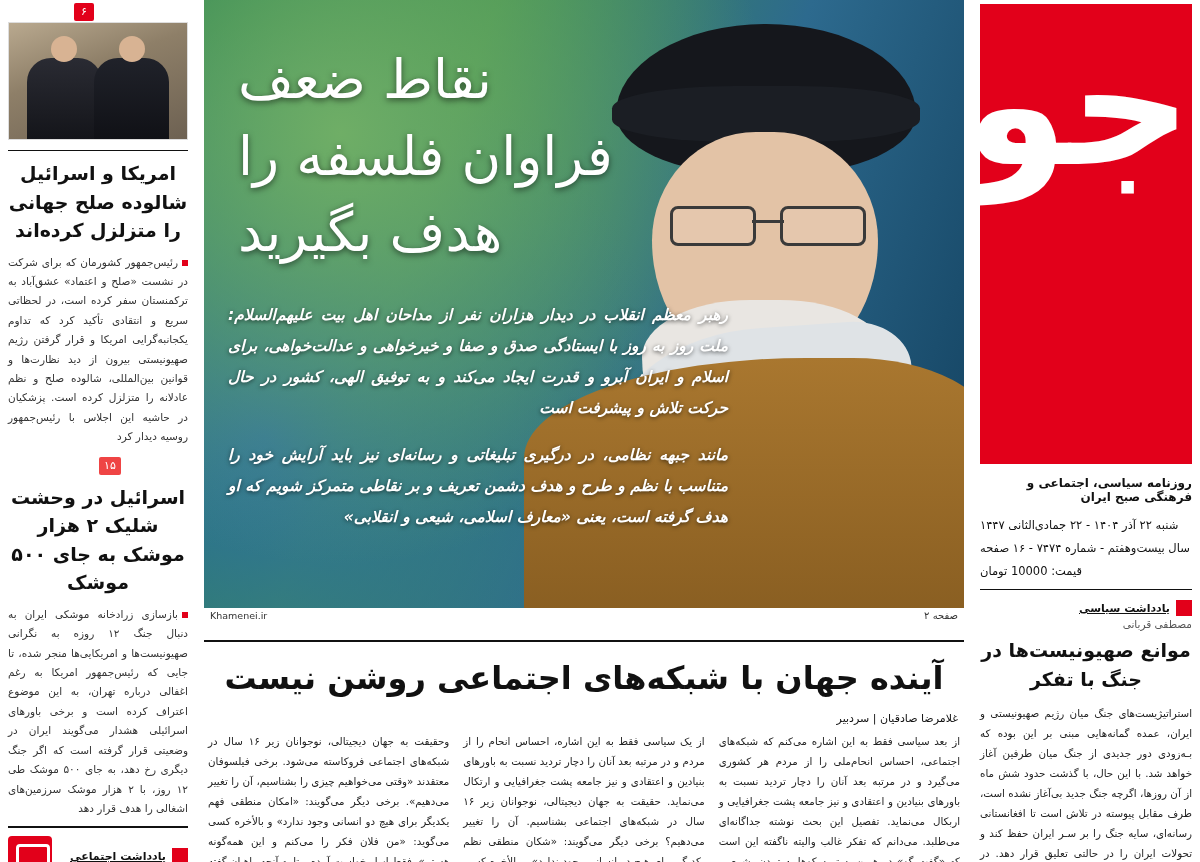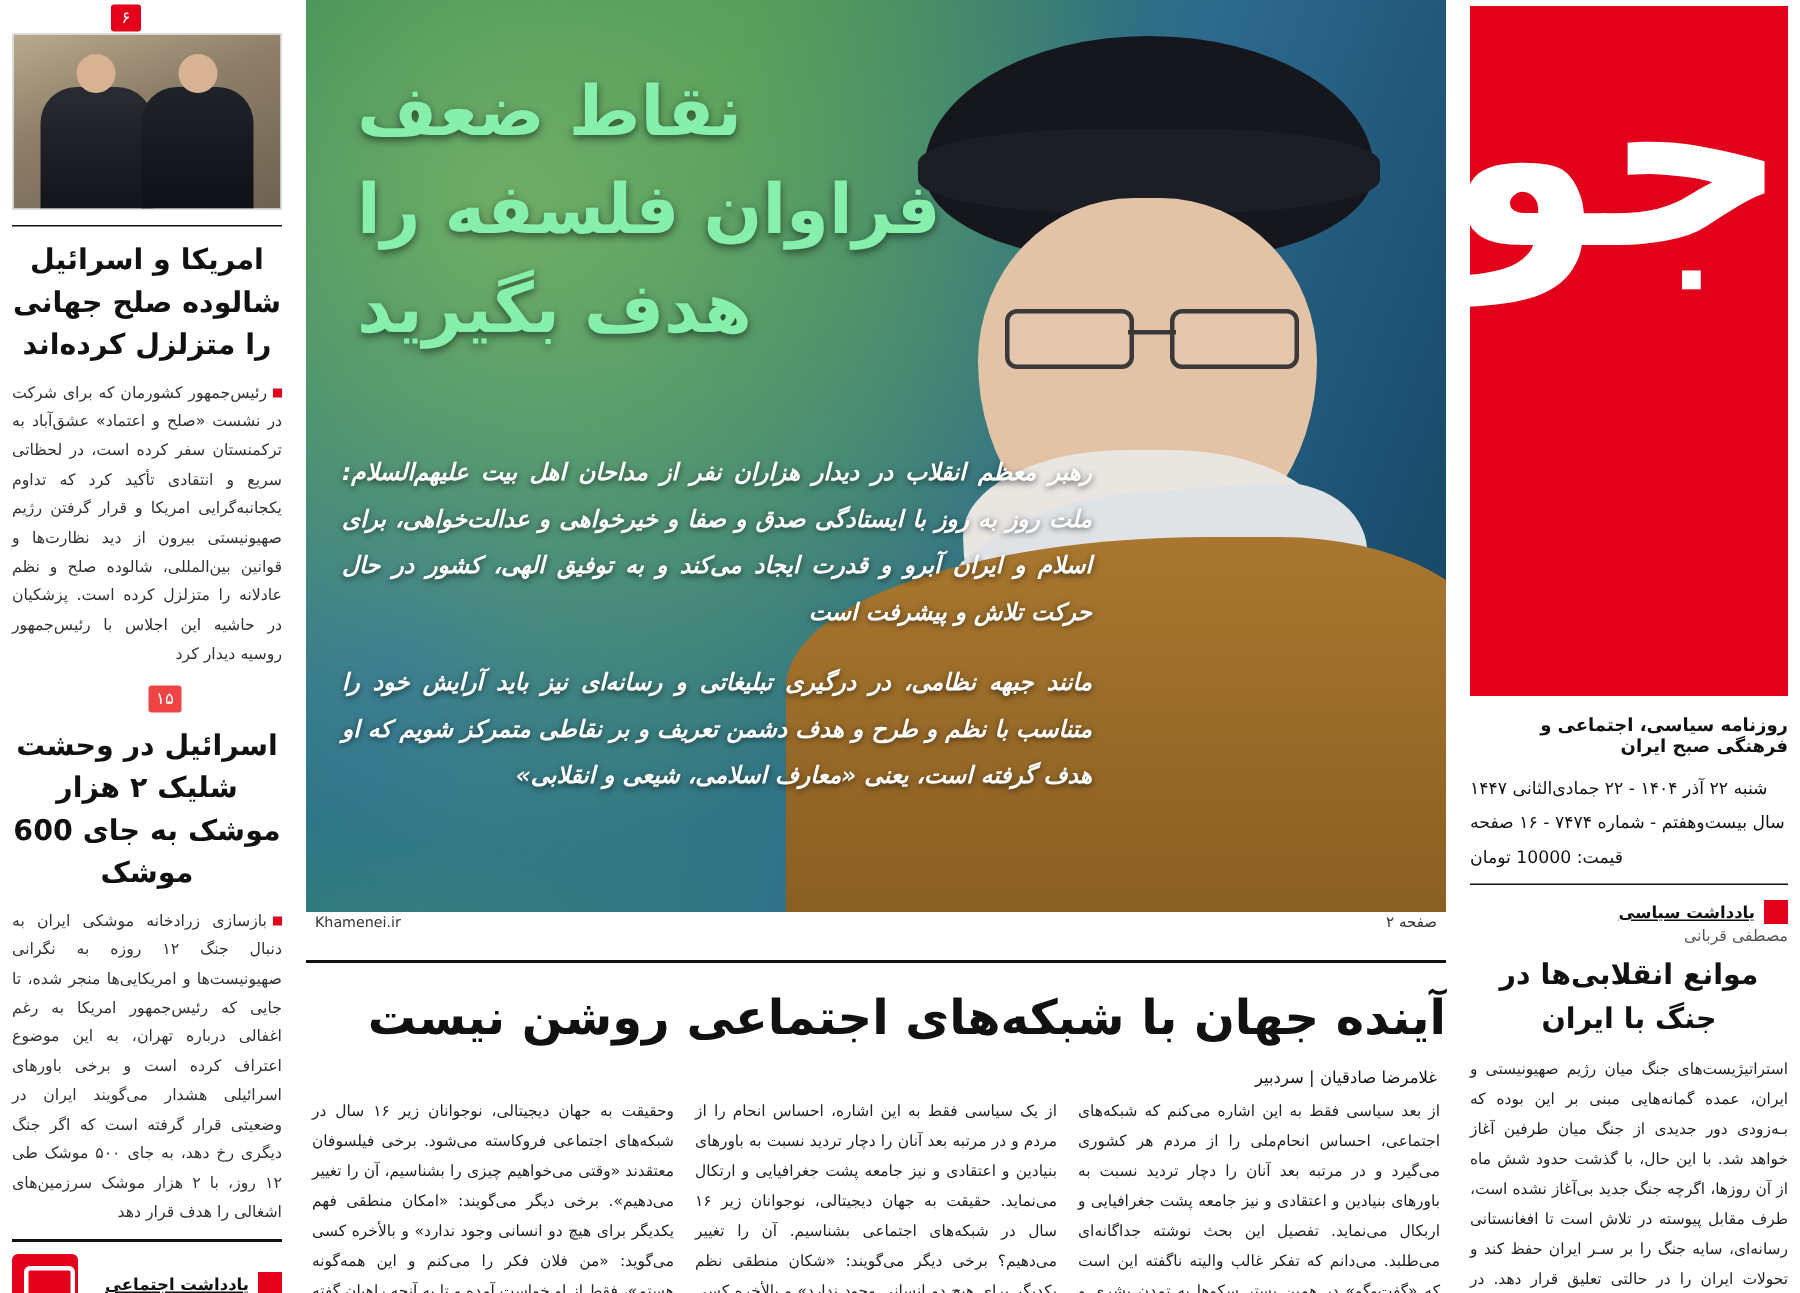--- a/index.html
+++ b/index.html
@@ -38,30 +38,30 @@
   .face2{position:absolute;right:96px;top:132px;width:226px;height:236px;background:#e3c3a6;border-radius:46% 46% 44% 44%/46% 46% 54% 54%;}
   .glasses{position:absolute;right:108px;top:206px;width:196px;height:34px;}
   .glasses .lens{position:absolute;top:0;width:80px;height:34px;border:3px solid #3a3a3a;border-radius:8px;background:rgba(255,255,255,.08);}
   .glasses .lens.l{left:0;} .glasses .lens.r{right:0;}
   .glasses .bridge{position:absolute;left:82px;top:14px;width:32px;height:3px;background:#3a3a3a;}
   .beard{position:absolute;right:86px;top:300px;width:246px;height:190px;background:#e9e6e2;border-radius:44% 44% 50% 50%/30% 30% 70% 70%;}
   .mouth{position:absolute;right:176px;top:330px;width:58px;height:10px;background:#b98b7c;border-radius:6px;}
   .cloak{position:absolute;right:-20px;bottom:0;width:470px;height:250px;background:linear-gradient(180deg,#a9772f,#8a5f22);border-radius:60% 30% 0 0/40% 30% 0 0;}
   .scarf{position:absolute;right:60px;bottom:120px;width:300px;height:160px;background:#dfe3e6;border-radius:50% 20% 0 0/60% 30% 0 0;transform:rotate(-4deg);}
   .hero-title{position:absolute;right:318px;top:42px;width:408px;text-align:left;direction:rtl;}
-  .hero-title div{font-size:46px;line-height:1.42;font-weight:bold;color:#86efac;text-shadow:0 2px 6px rgba(0,0,0,.55);}
+  .hero-title div{font-size:54px;line-height:1.42;font-weight:normal;color:#ffffff;text-shadow:0 2px 6px rgba(0,0,0,.55);}
   .hero-lead{position:absolute;right:236px;top:300px;width:500px;direction:rtl;text-align:justify;
      color:#fff;font-size:15.5px;line-height:2.0;font-weight:bold;text-shadow:0 1px 4px rgba(0,0,0,.6);font-style:italic;}
   .hero-lead .p2{margin-top:16px;}
   .caption-row{position:relative;height:20px;}
   .cap-left{position:absolute;left:6px;top:2px;font-size:9.5px;color:#333;direction:ltr;}
   .cap-right{position:absolute;right:6px;top:2px;font-size:10px;color:#333;}
 
   .center-head{margin-top:12px;border-top:2px solid #111;padding-top:12px;}
-  .center-title{font-size:32px;font-weight:bold;text-align:right;line-height:1.5;}
+  .center-title{font-size:32px;font-weight:bold;text-align:center;line-height:1.5;}
   .center-byline{font-size:11px;text-align:right;margin:10px 6px 6px 0;}
   .cols3{display:flex;gap:14px;direction:rtl;margin-top:6px;padding:0 4px;}
   .cols3 .c{flex:1;font-size:10.3px;line-height:1.95;text-align:justify;color:#222;}
 
   
   .col-right{position:absolute;right:0;top:0;width:228px;height:862px;padding:0 8px;box-sizing:border-box;}
   .masthead{position:relative;width:212px;height:460px;background:#e2001a;margin-top:4px;overflow:hidden;}
   .logo-text{position:absolute;inset:0;color:#fff;font-size:170px;font-weight:bold;line-height:0.98;text-align:center;letter-spacing:-6px;padding-top:18px;box-sizing:border-box;}
   .paper-meta{margin-top:10px;text-align:left;font-size:11.5px;line-height:2.0;color:#111;}
   .paper-desc{font-size:12px;font-weight:bold;text-align:right;margin-top:12px;}
@@ -95,21 +95,21 @@
 
     <div class="thinline"></div>
     <div class="hl-title">امریکا و اسرائیل شالوده صلح جهانی را متزلزل کرده‌اند</div>
     <div class="hl-body">
       <span class="bullet-sq"></span><span>رئیس‌جمهور کشورمان که برای شرکت در نشست «صلح و اعتماد» عشق‌آباد به ترکمنستان سفر کرده است، در لحظاتی سریع و انتقادی تأکید کرد که تداوم یکجانبه‌گرایی امریکا و قرار گرفتن رژیم صهیونیستی بیرون از دید نظارت‌ها و قوانین بین‌المللی، شالوده صلح و نظم عادلانه را متزلزل کرده است. پزشکیان در حاشیه این اجلاس با رئیس‌جمهور روسیه دیدار کرد</span>
     </div>
 
     <div style="position:relative;height:22px;margin-top:10px;">
       <div class="num-badge" style="top:0;">۱۵</div>
     </div>
-    <div class="hl-title">اسرائیل در وحشت شلیک ۲ هزار موشک به جای 600 موشک</div>
+    <div class="hl-title">اسرائیل در وحشت شلیک ۲ هزار موشک به جای ۵۰۰ موشک</div>
     <div class="hl-body">
       <span class="bullet-sq"></span><span>بازسازی زرادخانه موشکی ایران به دنبال جنگ ۱۲ روزه به نگرانی صهیونیست‌ها و امریکایی‌ها منجر شده، تا جایی که رئیس‌جمهور امریکا به رغم اغفالی درباره تهران، به این موضوع اعتراف کرده است و برخی باورهای اسرائیلی هشدار می‌گویند ایران در وضعیتی قرار گرفته است که اگر جنگ دیگری رخ دهد، به جای ۵۰۰ موشک طی ۱۲ روز، با ۲ هزار موشک سرزمین‌های اشغالی را هدف قرار دهد</span>
     </div>
 
     <div class="hairline"></div>
     <div class="flexrow">
       <div class="sect-head" style="margin:0;">
         <span class="bar"></span>
         <span class="txt">یادداشت اجتماعی</span>
       </div>
@@ -178,20 +178,20 @@
     <div class="meta-rule"></div>
 
     <div class="rsec">
       <div class="flexrow">
         <div class="sect-head" style="margin:0;">
           <span class="bar"></span>
           <span class="txt">یادداشت سیاسی</span>
         </div>
       </div>
       <div class="author">مصطفی قربانی</div>
-      <div class="title">موانع انقلابی‌ها در جنگ با ایران</div>
+      <div class="title">موانع صهیونیست‌ها در جنگ با تفکر</div>
       <div class="body">استراتیژیست‌های جنگ میان رژیم صهیونیستی و ایران، عمده گمانه‌هایی مبنی بر این بوده که بـه‌زودی دور جدیدی از جنگ میان طرفین آغاز خواهد شد. با این حال، با گذشت حدود شش ماه از آن روزها، اگرچه جنگ جدید بی‌آغاز نشده است، طرف مقابل پیوسته در تلاش است تا افغانستانی رسانه‌ای، سایه جنگ را بر سـر ایران حفظ کند و تحولات ایران را در حالتی تعلیق قرار دهد. در واقع، بر خلاف عملیات روانی و فضاسازی رسانه‌ای دشمن، واقعیت‌های موجود گویای آن است که احتمال وقوع جنگ مجدد میان رژیم صهیونیستی و ایران اندک است.</div>
 
     </div>
 
   </div>
 
 </div>
 
 </body></html>

